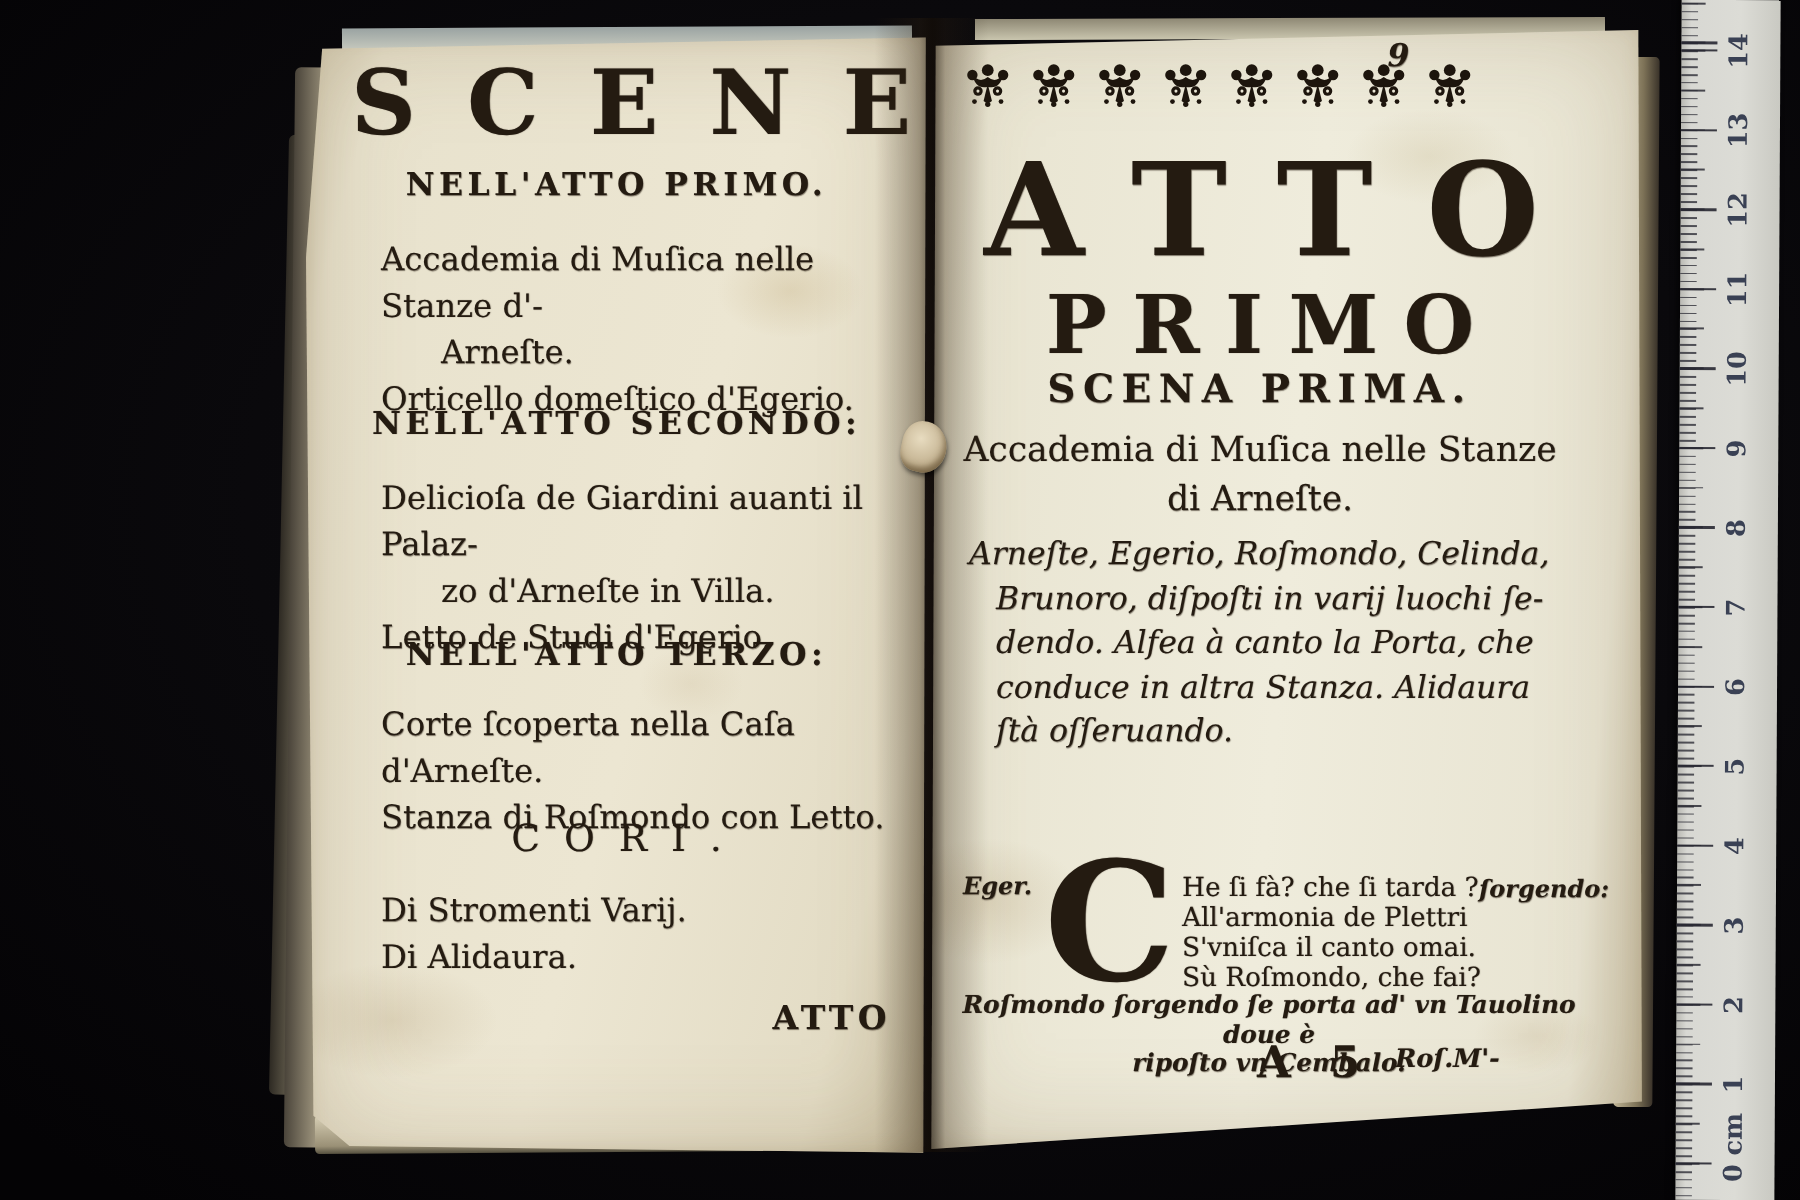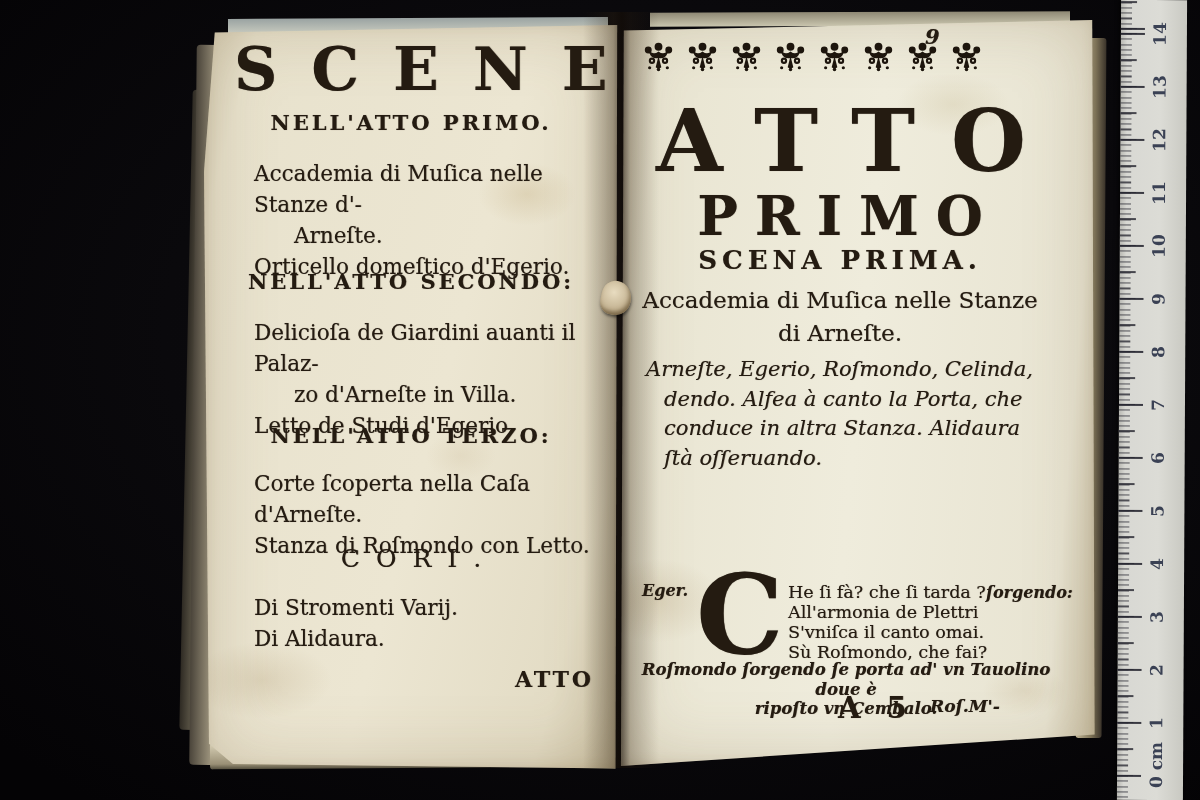--- a/index.html
+++ b/index.html
@@ -272,20 +272,21 @@
     <div class="rp-t2 ink" style="text-align:center">PRIMO</div>
     <div class="rp-h ink" style="text-align:center">SCENA PRIMA.</div>
 
     <div class="rp-setting ink" style="text-align:center">
       <div class="ln">Accademia di Muſica nelle Stanze</div>
       <div class="ln">di Arneſte.</div>
     </div>
 
     <div class="rp-italic ink">
       <div class="ln">Arneſte, Egerio, Roſmondo, Celinda,</div>
+      <div class="ln cont">Brunoro, diſpoſti in varij luochi ſe-</div>
       <div class="ln cont">dendo.  Alfea à canto la Porta, che</div>
       <div class="ln cont">conduce in altra Stanza.  Alidaura</div>
       <div class="ln cont">ſtà oſſeruando.</div>
     </div>
 
 
     <div class="rp-speaker ink">Eger.</div>
     <div class="rp-dropcap ink">C</div>
     <div class="rp-verse ink">
       <div class="ln">He ſi fà? che ſi tarda ?</div>

